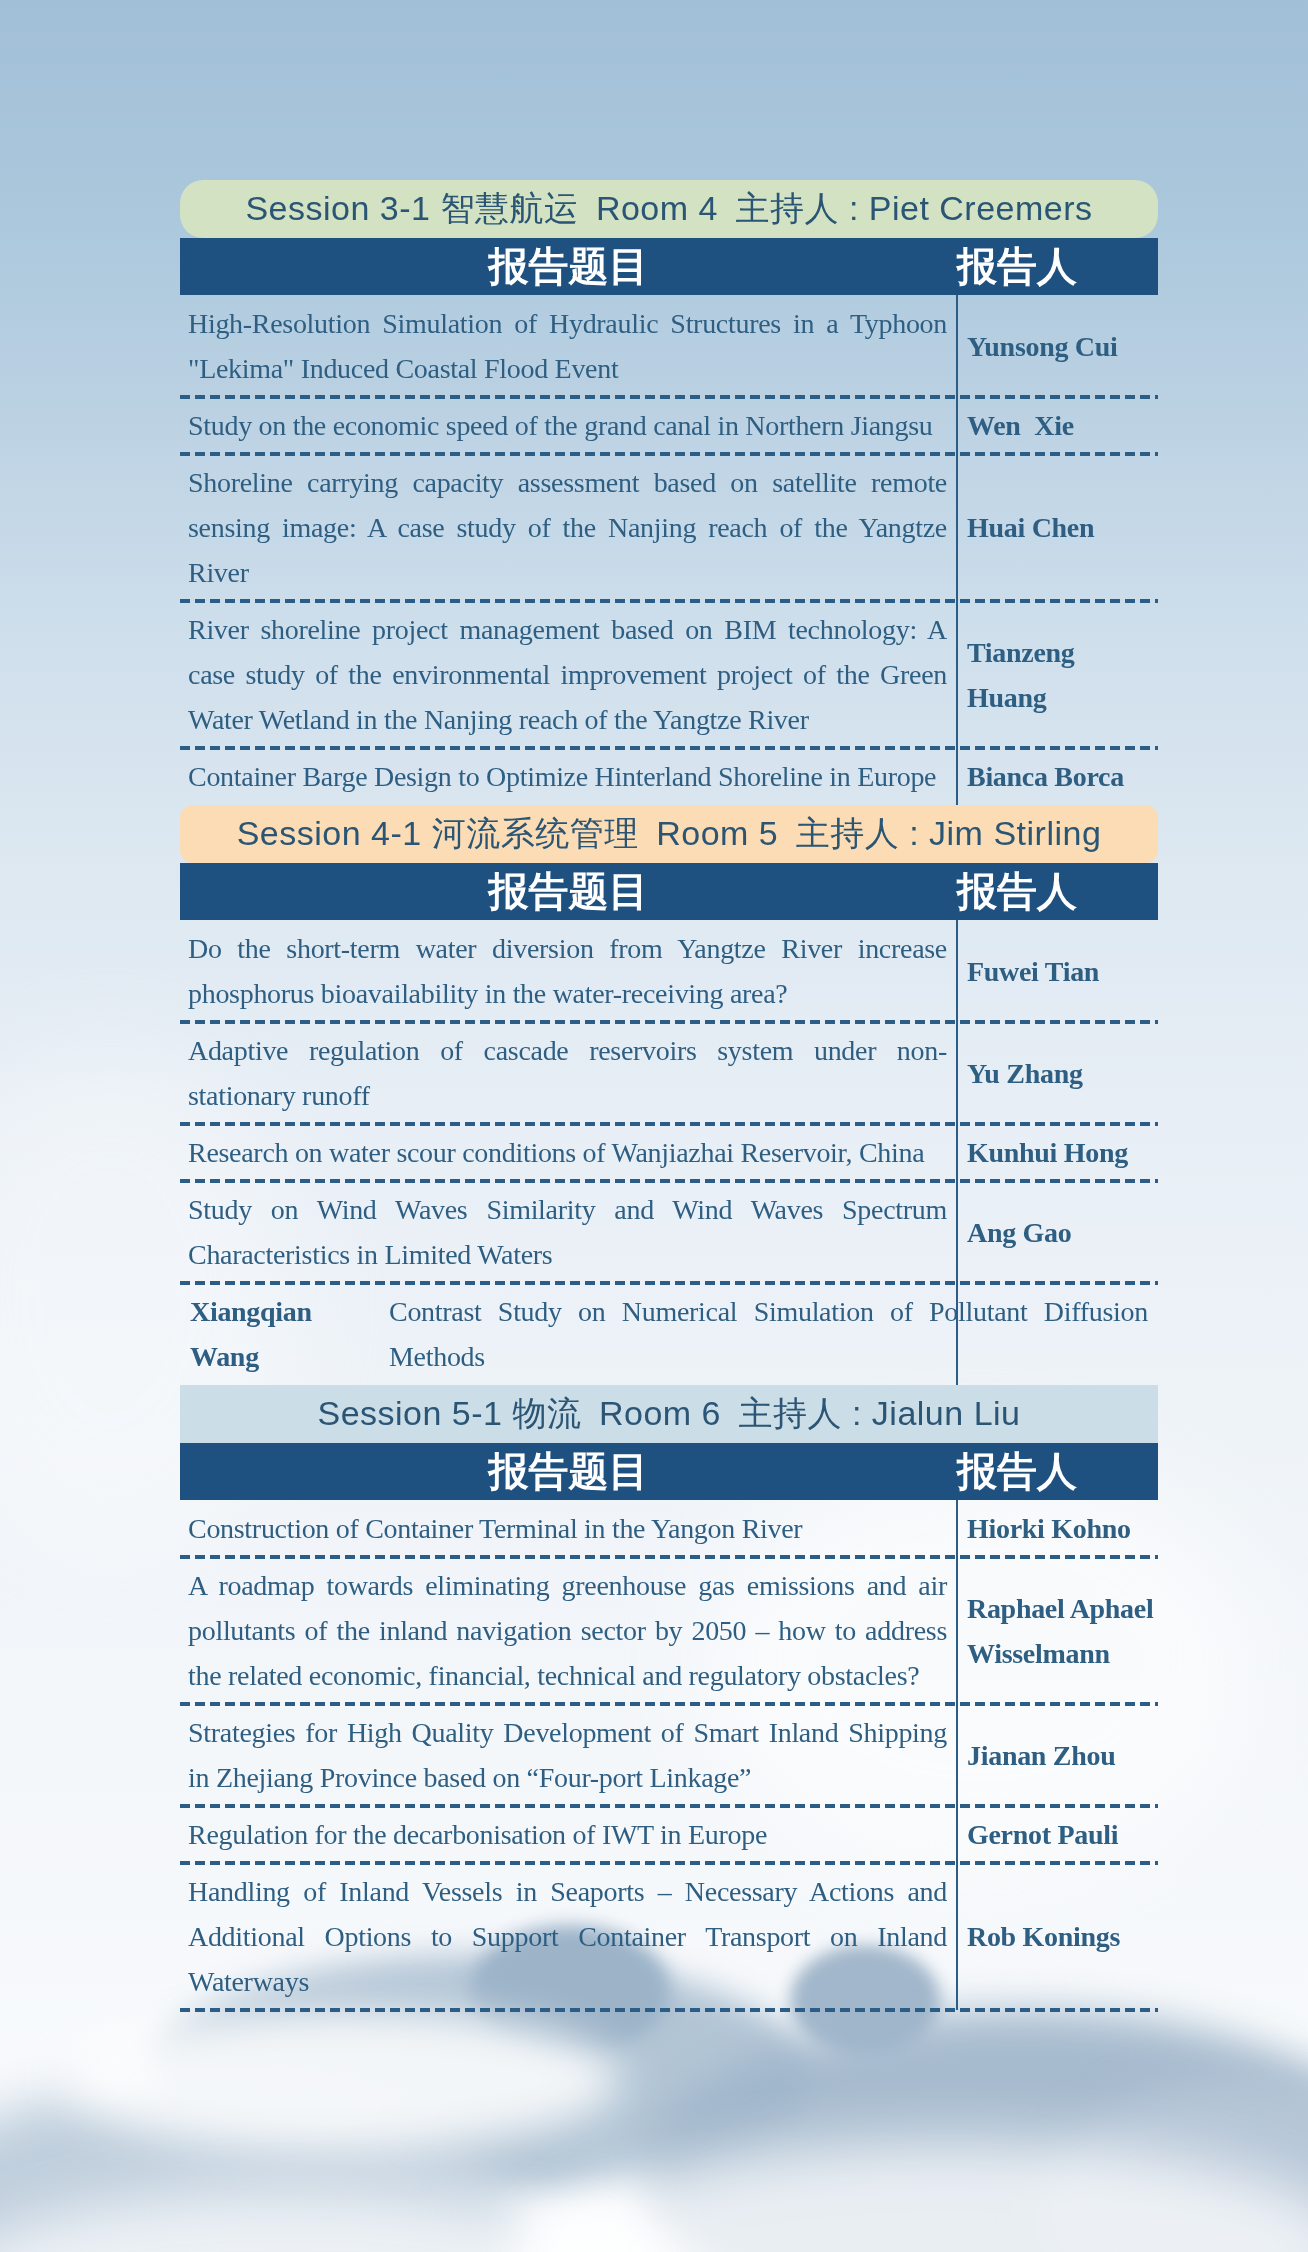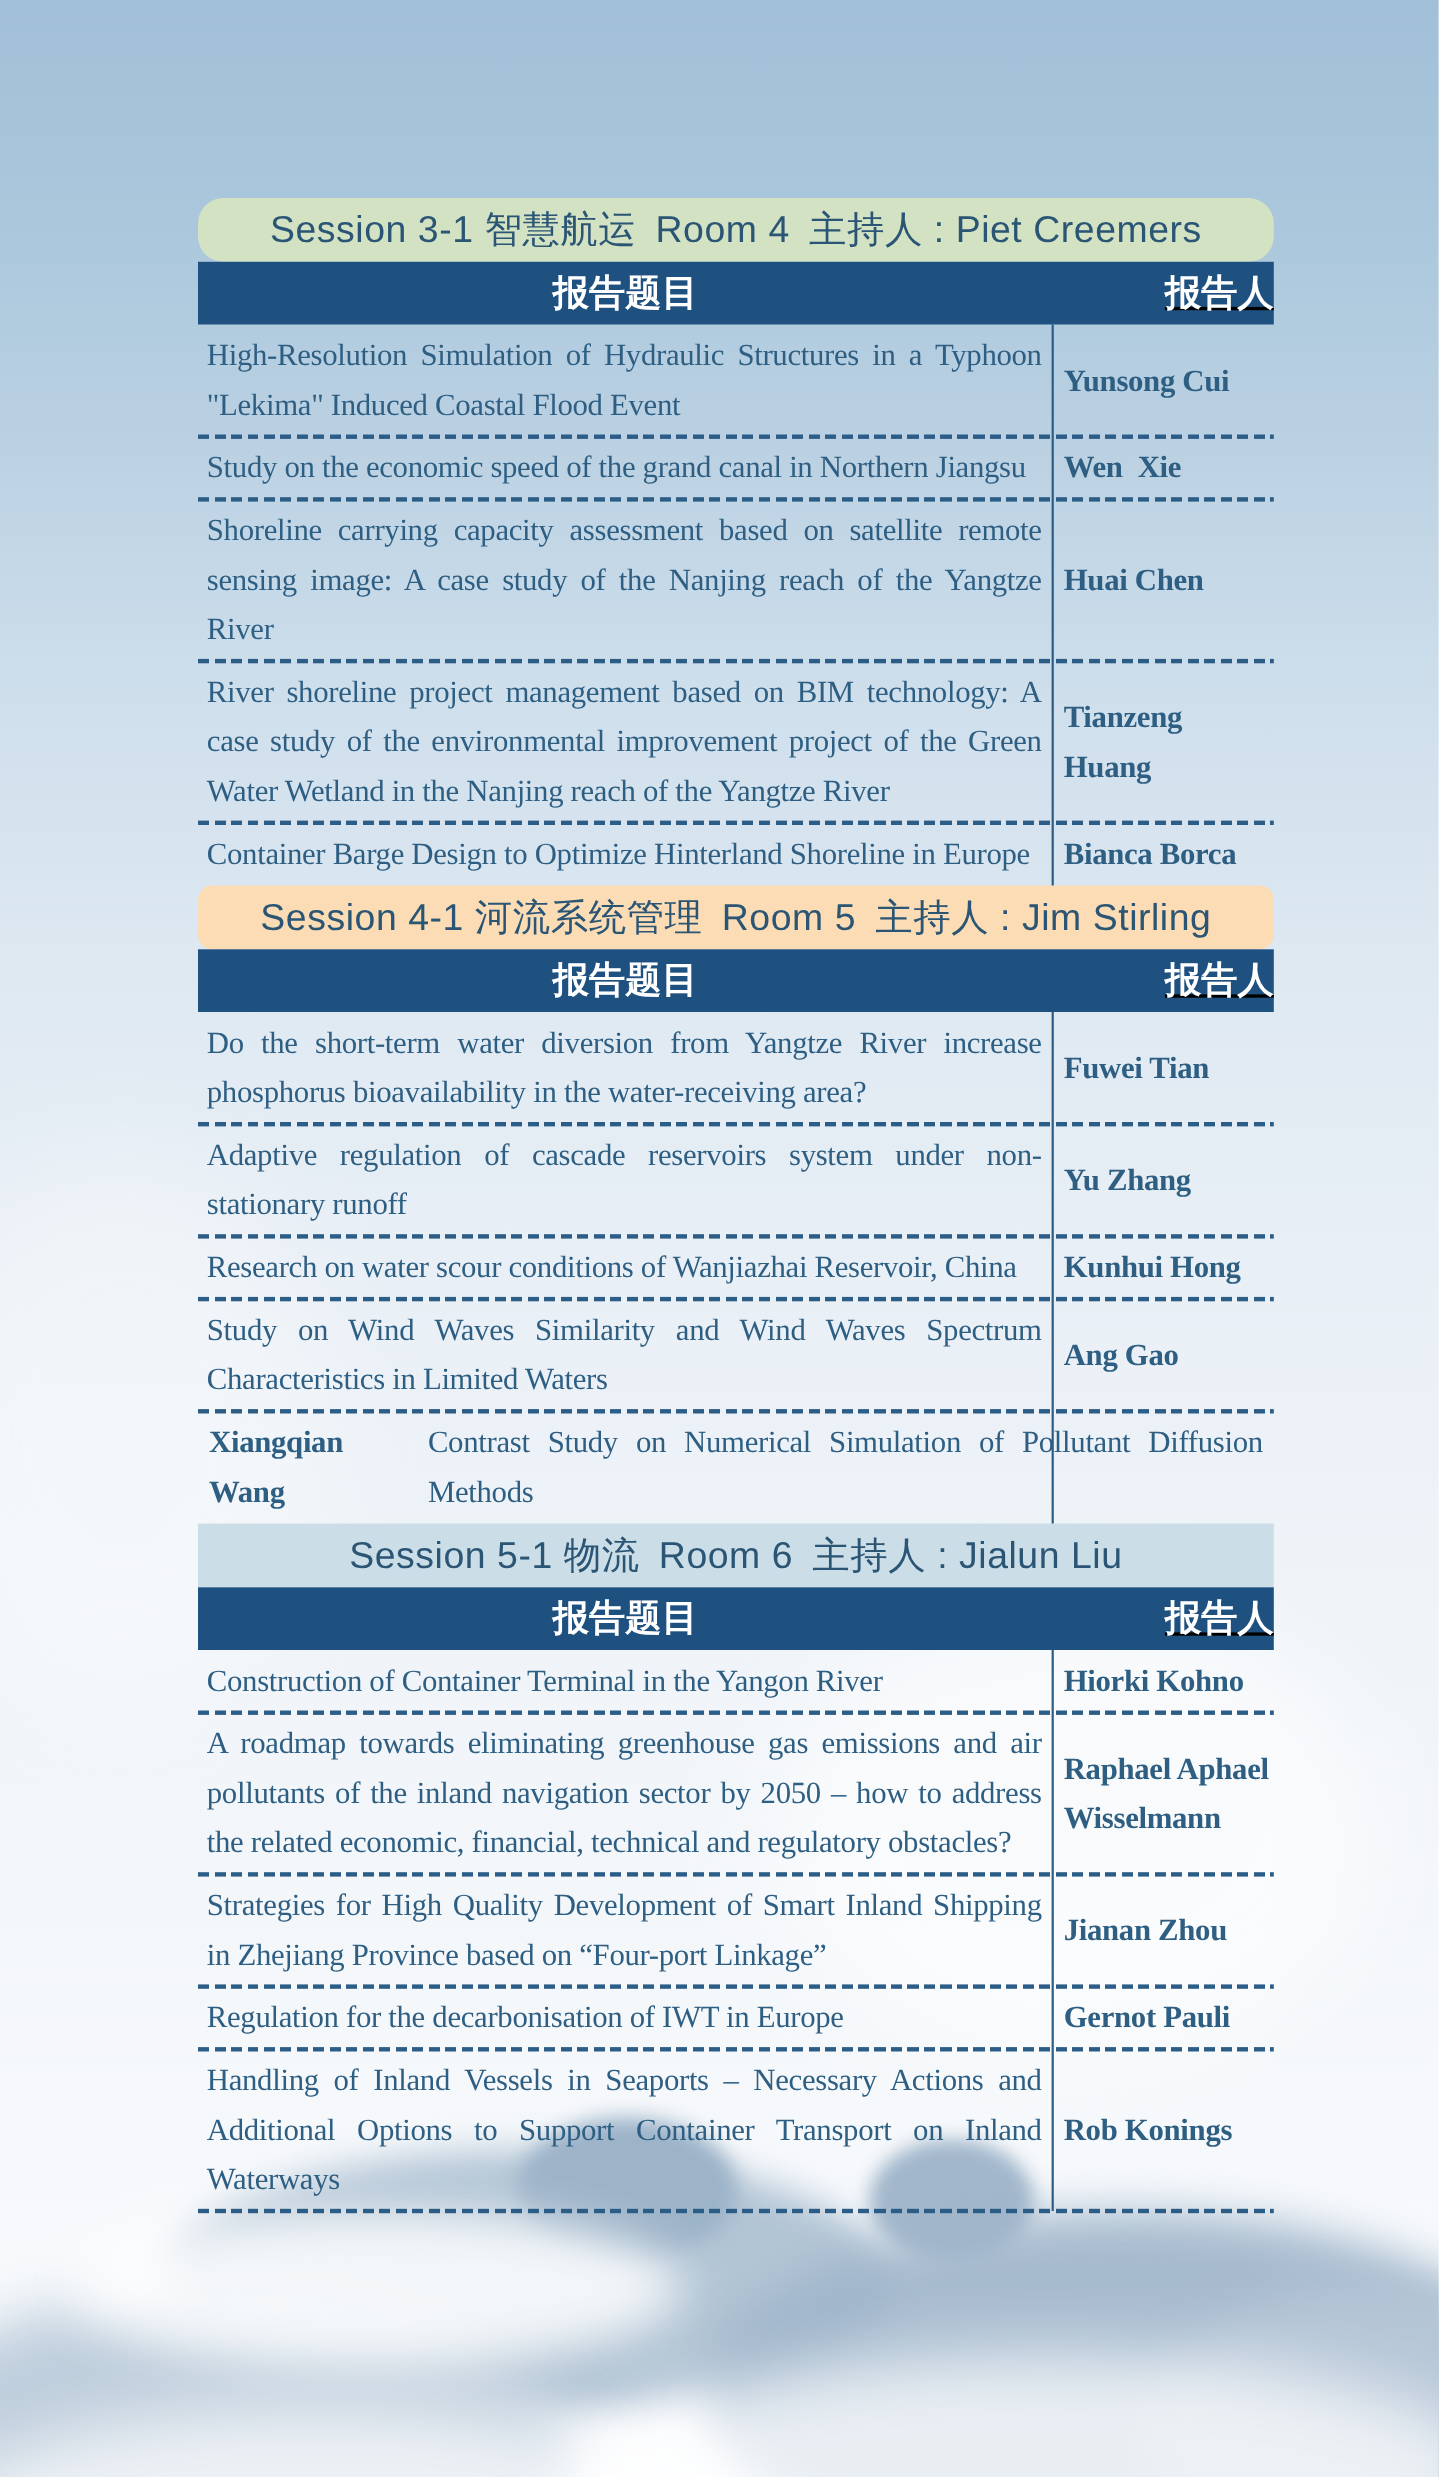--- a/index.html
+++ b/index.html
@@ -34,22 +34,22 @@
   .mist2{left:540px; top:2140px; width:820px; height:220px; background:#ffffff; opacity:.75; filter:blur(30px);}
   .mist3{left:-60px; top:2190px; width:700px; height:200px; background:#ffffff; opacity:.7;  filter:blur(28px);}
   
   .program{position:absolute;left:180px;top:180px;width:978px;}
   .session-header{
     height:58px;display:flex;align-items:center;justify-content:center;
     font-size:34px;color:var(--session-text);letter-spacing:.5px;
   }
   .col-header{height:57px;background:var(--bar);display:flex;}
   .col-header .cell-t{width:777px;display:flex;align-items:center;justify-content:center;}
-  .col-header .cell-p{flex:1;display:flex;align-items:center;justify-content:flex-end;text-decoration:underline;}
-  .col-header span{color:var(--bar-text);font-weight:bold;font-size:33px;}
+  .col-header .cell-p{flex:1;display:flex;align-items:center;justify-content:flex-start;}
+  .col-header span{color:var(--bar-text);font-weight:bold;font-size:40px;}
   .body{position:relative;}
   .body::after{
     content:"";position:absolute;left:776px;top:0;bottom:0;width:2px;
     background:var(--line);
   }
   .row{display:flex;position:relative;min-height:57px;padding:6px 0;box-sizing:border-box;}
   .row + .row::before{
     content:"";position:absolute;top:-2px;left:0;width:100%;height:4px;
     background:repeating-linear-gradient(90deg,var(--line) 0 10px,transparent 10px 15px);
   }

